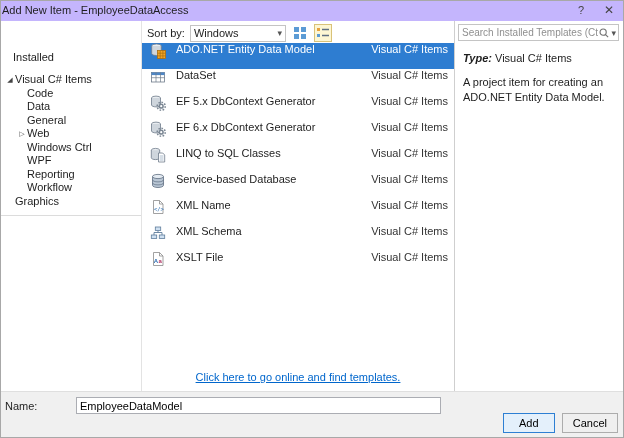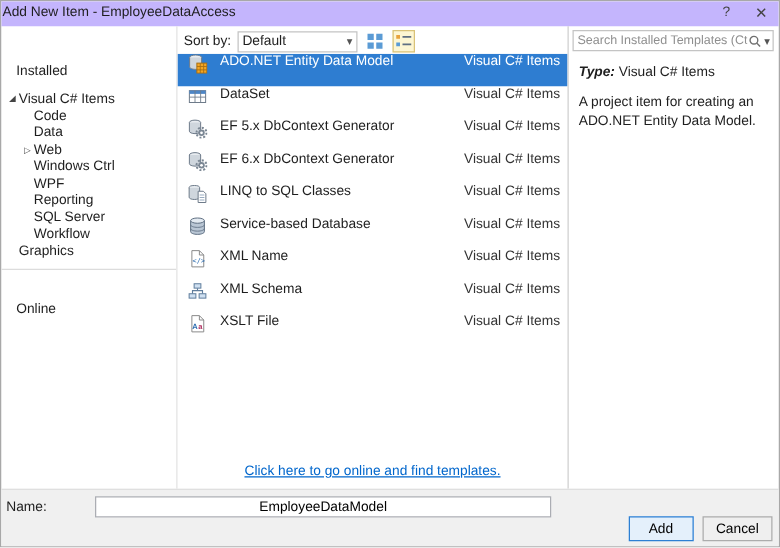--- a/index.html
+++ b/index.html
@@ -64,21 +64,21 @@
   .details { padding:8px 8px 0 8px; line-height:1.35; }
   .type-line b { font-weight:bold;font-style:italic; }
   .desc { margin-top:9px; }
 
   
   .footer { position:absolute; left:0; right:0; bottom:0; height:46px;
             background:#f0f0f0; border-top:1px solid #dfdfdf; }
   .name-label { position:absolute; left:4px; top:8px; }
   .name-input { position:absolute; left:75px; top:5px; width:365px; height:17px;
                 border:1px solid #abadb3; padding:0 3px; font-family:"Liberation Sans",sans-serif;
-                font-size:11px; background:#fff;text-align:center; }
+                font-size:11px; background:#fff; }
   .buttons { position:absolute; right:5px; bottom:4px; display:flex; gap:7px; }
   .btn { min-width:52px; height:20px; font-family:"Liberation Sans",sans-serif; font-size:11px;
          padding:0 10px; cursor:default; }
   .btn-add { background:#e4f0fb; border:1px solid #2d7fd3; }
   .btn-cancel { background:#efefef; border:1px solid #acacac; }
 </style>
 </head>
 <body>
 
 <div class="window">
@@ -100,57 +100,56 @@
         </div>
         <div class="tree-row lvl1">
           <span class="expander"></span>
           <span>Code</span>
         </div>
         <div class="tree-row lvl1">
           <span class="expander"></span>
           <span class="sel-gray">Data</span>
         </div>
         <div class="tree-row lvl1">
+          <span class="expander"></span>
+          <span>General</span>
+        </div>
+        <div class="tree-row lvl1">
           <span class="expander">▷</span>
           <span>Web</span>
         </div>
         <div class="tree-row lvl1">
           <span class="expander"></span>
           <span>Windows Ctrl</span>
         </div>
         <div class="tree-row lvl1">
           <span class="expander"></span>
           <span>WPF</span>
         </div>
         <div class="tree-row lvl1">
           <span class="expander"></span>
           <span>Reporting</span>
         </div>
         <div class="tree-row lvl1">
           <span class="expander"></span>
-          <span>SQL Server</span>
-        </div>
-        <div class="tree-row lvl1">
-          <span class="expander"></span>
           <span>Workflow</span>
         </div>
         <div class="tree-row lvl0">
           <span class="expander"></span>
           <span>Graphics</span>
         </div>
       </div>
       <div class="left-sep"></div>
-      <div class="cat-header">Online</div>
     </div>
 
     <div class="center">
       <div class="sortbar">
         <span>Sort by:</span>
         <div class="select-box">
-          <span class="val">Default</span>
+          <span class="val">Windows</span>
           <span class="caret">▾</span>
         </div>
         <span class="view-btn">
           <svg width="16" height="16" viewBox="0 0 16 16">
             <rect x="2" y="2" width="5" height="5" fill="#5b9bd5"></rect>
               <rect x="9" y="2" width="5" height="5" fill="#5b9bd5"></rect>
             <rect x="2" y="9" width="5" height="5" fill="#5b9bd5"></rect>
               <rect x="9" y="9" width="5" height="5" fill="#5b9bd5"></rect>
           </svg>
         </span>

